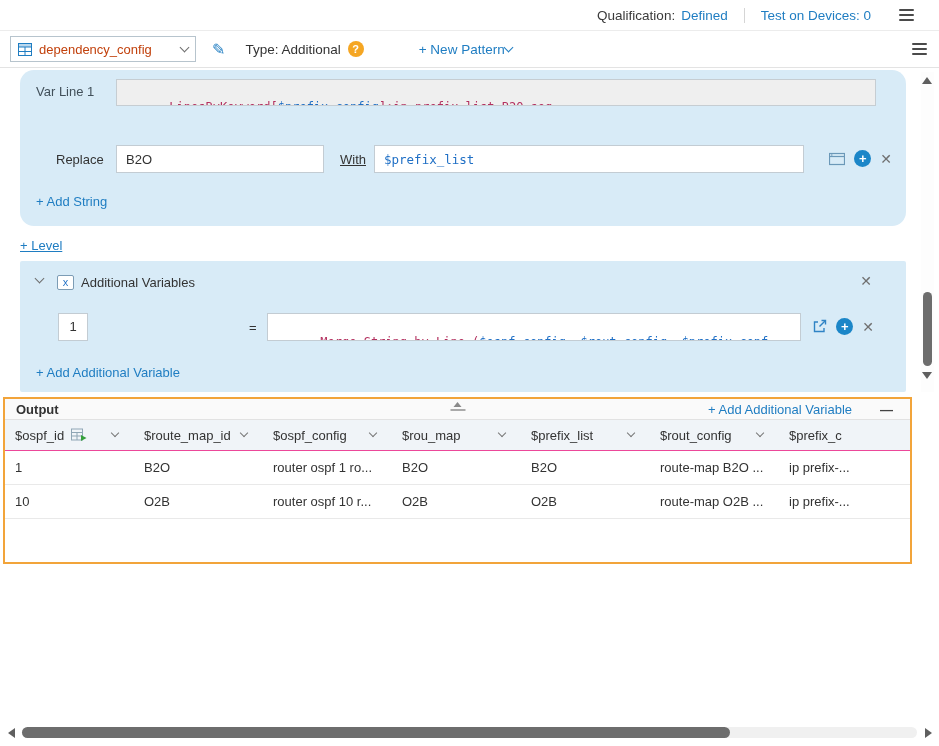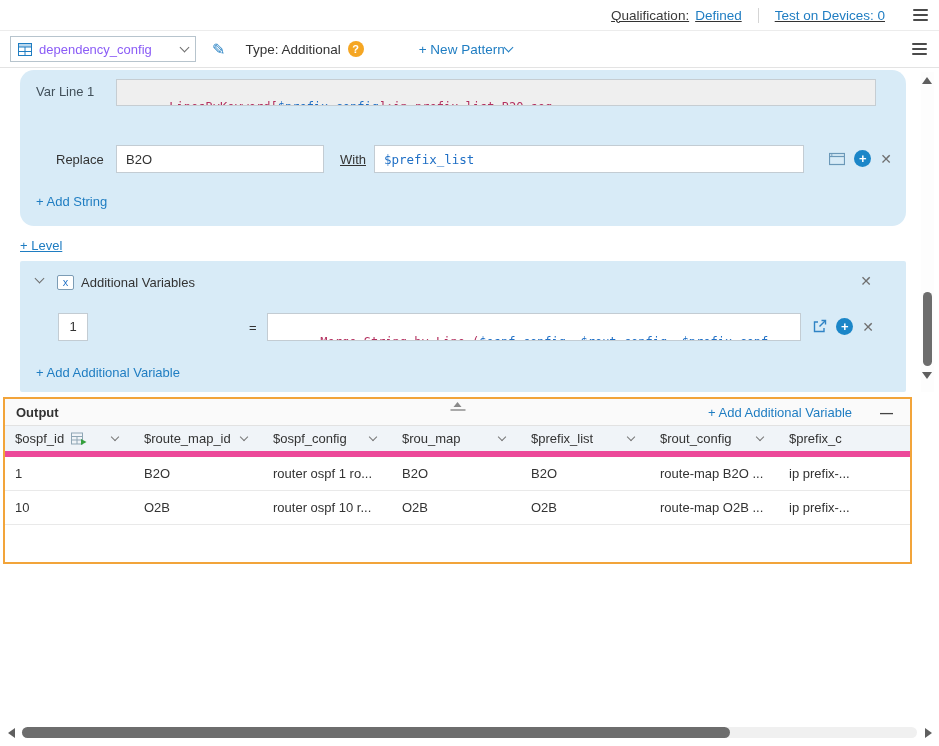--- a/index.html
+++ b/index.html
@@ -3,32 +3,32 @@
 <meta charset="utf-8">
 <style>
   * { margin:0; padding:0; box-sizing:border-box; }
   body { font-family:"Liberation Sans", sans-serif; font-size:13px; color:#333; background:#fff; }
   .app { position:relative; width:939px; height:746px; background:#fff; overflow:hidden; }
 
   .blue-link { color:#1f7dc2; cursor:pointer; }
 
   
   .topbar { position:absolute; top:0; left:0; width:100%; height:31px; display:flex; align-items:center;
-            justify-content:flex-end; padding-right:11px; border-bottom:1px solid #ececec; font-size:13.5px;text-decoration:underline; }
+            justify-content:flex-end; padding-right:25px; border-bottom:1px solid #ececec; font-size:13.5px; }
   .qual-label { color:#3a3a3a; margin-right:6px; }
   .top-sep { width:1px; height:15px; background:#d5d5d5; margin:0 16px; }
   .burger { display:inline-flex; flex-direction:column; gap:3px; width:15px; margin-left:28px; cursor:pointer; }
   .burger i { height:2px; background:#4a4a4a; border-radius:1px; display:block; }
 
   
   .toolbar { position:absolute; top:31px; left:0; width:100%; height:37px; display:flex; align-items:center;
              padding:0 10px; border-bottom:1px solid #e3e3e3; font-size:13.5px; }
   .selectbox { display:flex; align-items:center; width:186px; height:26px; border:1px solid #b7c4cd;
                padding:0 7px; gap:7px; background:#fff; cursor:pointer; }
-  .selectbox .name { flex:1; color:#8b5cf6; font-size:13px; white-space:nowrap; overflow:hidden; }
+  .selectbox .name { flex:1; color:#c2410c; font-size:13px; white-space:nowrap; overflow:hidden; }
   .chev { width:7px; height:7px; border-right:1.6px solid #6e6e6e; border-bottom:1.6px solid #6e6e6e;
           transform:rotate(45deg); display:inline-block; margin-top:-4px; flex:0 0 auto; }
   .chev.blue { border-color:#1f7dc2; }
   .pencil { color:#1f7dc2; font-size:16px; margin-left:16px; cursor:pointer; }
   .type-label { margin-left:20px; color:#333; }
   .help-badge { width:16px; height:16px; border-radius:50%; background:#f5a623; color:#fff; font-size:11px;
                 font-weight:bold; display:inline-flex; align-items:center; justify-content:center;
                 margin-left:7px; cursor:pointer; }
   .new-pattern { margin-left:55px; display:inline-flex; align-items:center; gap:0; }
   .toolbar .burger { margin-left:auto; margin-right:2px; }
@@ -84,31 +84,31 @@
   .tri-up    { border-left:5px solid transparent; border-right:5px solid transparent; border-bottom:7px solid #5f5f5f; }
   .tri-down  { border-left:5px solid transparent; border-right:5px solid transparent; border-top:7px solid #5f5f5f; }
   .tri-left  { border-top:5px solid transparent; border-bottom:5px solid transparent; border-right:7px solid #5f5f5f; }
   .tri-right { border-top:5px solid transparent; border-bottom:5px solid transparent; border-left:7px solid #5f5f5f; }
   .vscroll .up   { position:absolute; top:5px; left:1px; cursor:pointer; }
   .vscroll .down { position:absolute; bottom:13px; left:1px; cursor:pointer; }
   .vthumb { position:absolute; left:2px; width:9px; top:220px; height:74px; border-radius:5px; background:#6d6d6d; cursor:grab; }
 
   
   .output { position:absolute; left:3px; top:397px; width:909px; height:167px; border:2px solid #f2a43a; background:#fff; }
-  .output-header { position:relative; height:27px; background:#fafafa; border-bottom:1px solid #e2e2e2;
+  .output-header { position:relative; height:21px; background:#fafafa; border-bottom:1px solid #e2e2e2;
                    display:flex; align-items:center; padding:0 11px; }
   .output-title { font-weight:bold; color:#333; }
   .collapse-handle { position:absolute; left:50%; top:3px; transform:translateX(-50%); display:flex;
                      flex-direction:column; align-items:center; gap:2px; cursor:pointer; }
   .collapse-handle .t { border-left:4px solid transparent; border-right:4px solid transparent; border-bottom:5px solid #8a8a8a; width:0; height:0; }
   .collapse-handle .b { width:15px; height:2px; background:#aaa; }
   .output-add { margin-left:auto; }
   .output-min { margin-left:28px; margin-right:6px; color:#444; cursor:pointer; font-weight:bold; }
 
-  .thead { display:flex; height:31px; background:#f0f4f8; border-bottom:6px solid #ec4899; align-items:center; color:#333;justify-content:center; }
+  .thead { display:flex; height:31px; background:#f0f4f8; border-bottom:1px solid #ec4899; align-items:center; color:#333;justify-content:center; }
   .th { display:flex; align-items:center; gap:7px; padding-left:10px; flex:0 0 129px; width:129px;
         white-space:nowrap; overflow:hidden; cursor:pointer; }
   .th:last-child { flex:1 1 auto; width:auto; }
   .th .chev { margin-left:auto; margin-right:16px; width:6px; height:6px; border-width:0 1.5px 1.5px 0; border-style:solid; border-color:#777; }
   .trow { display:flex; height:34px; border-bottom:1px solid #e9e9e9; align-items:center; color:#333; cursor:default; }
   .td { padding-left:10px; flex:0 0 129px; width:129px; white-space:nowrap; overflow:hidden; }
   .td:last-child { flex:1 1 auto; width:auto; }
 
   
   .hscroll { position:absolute; left:0; top:724px; width:939px; height:18px; }

